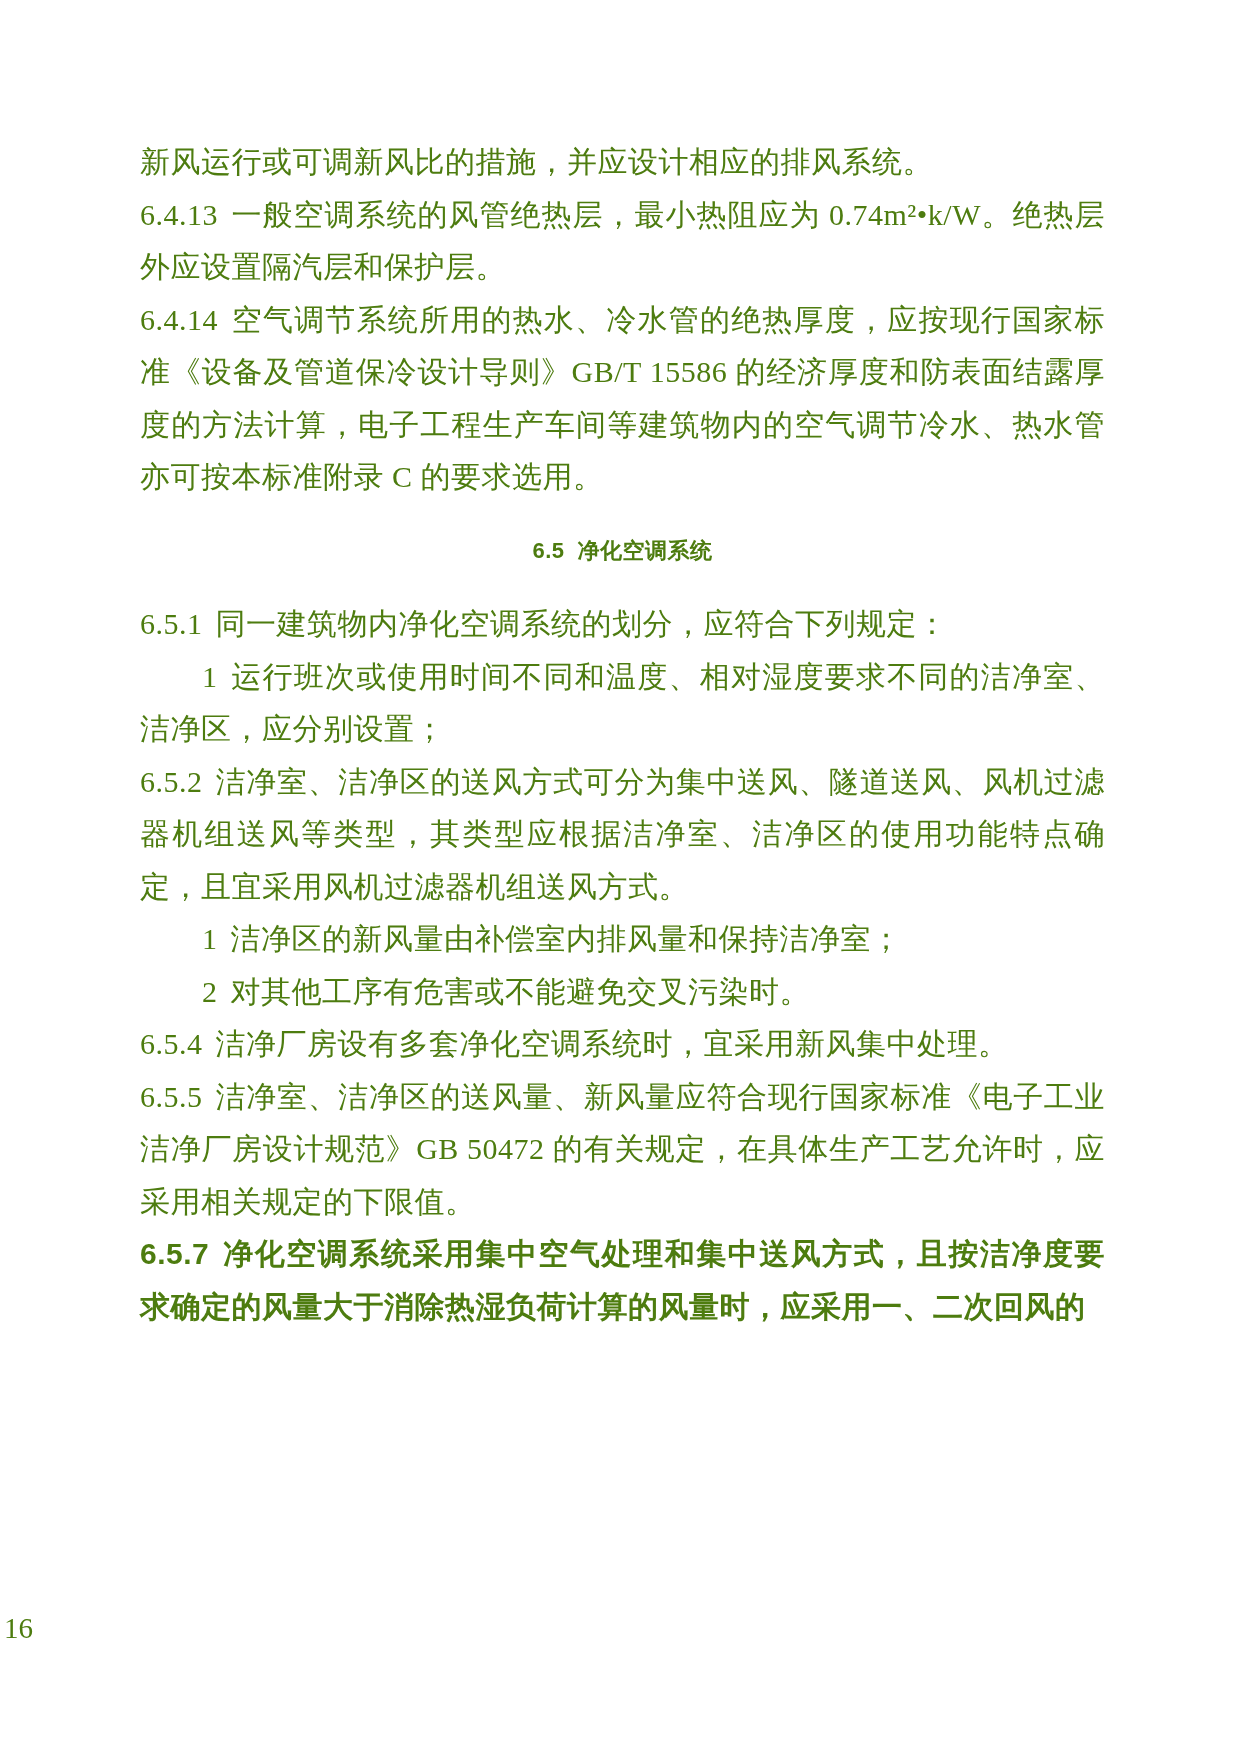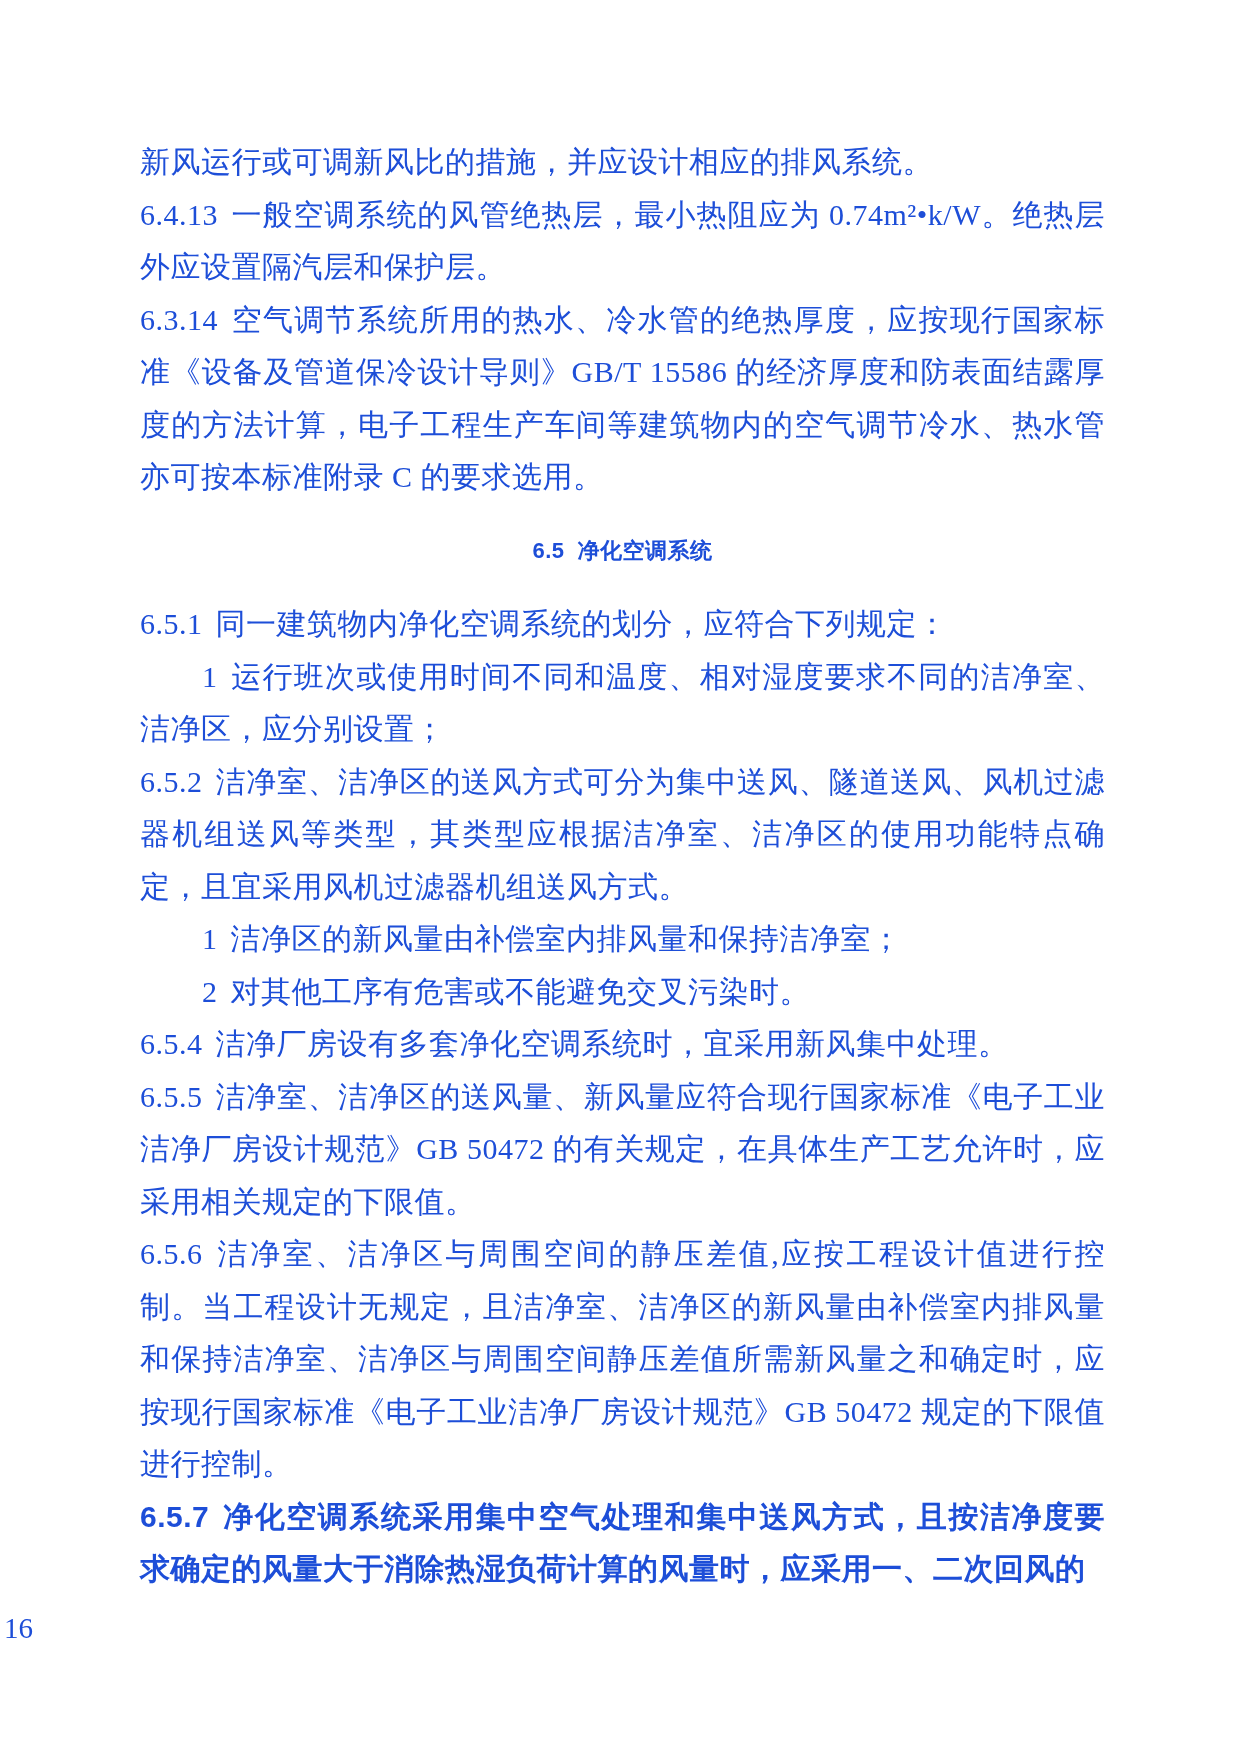--- a/index.html
+++ b/index.html
@@ -7,21 +7,21 @@
     padding: 0;
     background: #e8e8e8;
   }
   .page {
     position: relative;
     width: 1241px;
     height: 1754px;
     background: #ffffff;
     overflow: hidden;
     font-family: "Liberation Serif", "DejaVu Serif", serif;
-    color: #1d4ed8;
+    color: #4d7c0f;
   }
   .content {
     position: absolute;
     left: 140px;
     top: 136px;
     width: 965px;
   }
   .para {
     margin: 0;
     font-size: 30px;
@@ -59,26 +59,25 @@
   }
 </style>
 </head>
 <body>
 
 <div class="page">
   <div class="content">
 
   <p class="para body"><span>新风运行或可调新风比的措施，并应设计相应的排风系统。</span></p>
       <p class="para body"><span class="clause-num">6.4.13</span><span>一般空调系统的风管绝热层，最小热阻应为 0.74m²•k/W。绝热层外应设置隔汽层和保护层。</span></p>
-      <p class="para body"><span class="clause-num">6.3.14</span><span>空气调节系统所用的热水、冷水管的绝热厚度，应按现行国家标准《设备及管道保冷设计导则》GB/T 15586 的经济厚度和防表面结露厚度的方法计算，电子工程生产车间等建筑物内的空气调节冷水、热水管亦可按本标准附录 C 的要求选用。</span></p>
+      <p class="para body"><span class="clause-num">6.4.14</span><span>空气调节系统所用的热水、冷水管的绝热厚度，应按现行国家标准《设备及管道保冷设计导则》GB/T 15586 的经济厚度和防表面结露厚度的方法计算，电子工程生产车间等建筑物内的空气调节冷水、热水管亦可按本标准附录 C 的要求选用。</span></p>
       <p class="para heading bold"><span class="clause-num">6.5</span><span>净化空调系统</span></p>
       <p class="para body"><span class="clause-num">6.5.1</span><span>同一建筑物内净化空调系统的划分，应符合下列规定：</span></p>
       <p class="para item"><span class="clause-num">1</span><span>运行班次或使用时间不同和温度、相对湿度要求不同的洁净室、洁净区，应分别设置；</span></p>
       <p class="para body"><span class="clause-num">6.5.2</span><span>洁净室、洁净区的送风方式可分为集中送风、隧道送风、风机过滤器机组送风等类型，其类型应根据洁净室、洁净区的使用功能特点确定，且宜采用风机过滤器机组送风方式。</span></p>
       <p class="para item"><span class="clause-num">1</span><span>洁净区的新风量由补偿室内排风量和保持洁净室；</span></p>
       <p class="para item"><span class="clause-num">2</span><span>对其他工序有危害或不能避免交叉污染时。</span></p>
       <p class="para body"><span class="clause-num">6.5.4</span><span>洁净厂房设有多套净化空调系统时，宜采用新风集中处理。</span></p>
       <p class="para body"><span class="clause-num">6.5.5</span><span>洁净室、洁净区的送风量、新风量应符合现行国家标准《电子工业洁净厂房设计规范》GB 50472 的有关规定，在具体生产工艺允许时，应采用相关规定的下限值。</span></p>
-      <p class="para body"><span class="clause-num">6.5.6</span><span>洁净室、洁净区与周围空间的静压差值,应按工程设计值进行控制。当工程设计无规定，且洁净室、洁净区的新风量由补偿室内排风量和保持洁净室、洁净区与周围空间静压差值所需新风量之和确定时，应按现行国家标准《电子工业洁净厂房设计规范》GB 50472 规定的下限值进行控制。</span></p>
       <p class="para body bold"><span class="clause-num">6.5.7</span><span>净化空调系统采用集中空气处理和集中送风方式，且按洁净度要求确定的风量大于消除热湿负荷计算的风量时，应采用一、二次回风的</span></p>
     </div>
   <div class="page-number">16</div>
 </div>
 
 </body></html>

